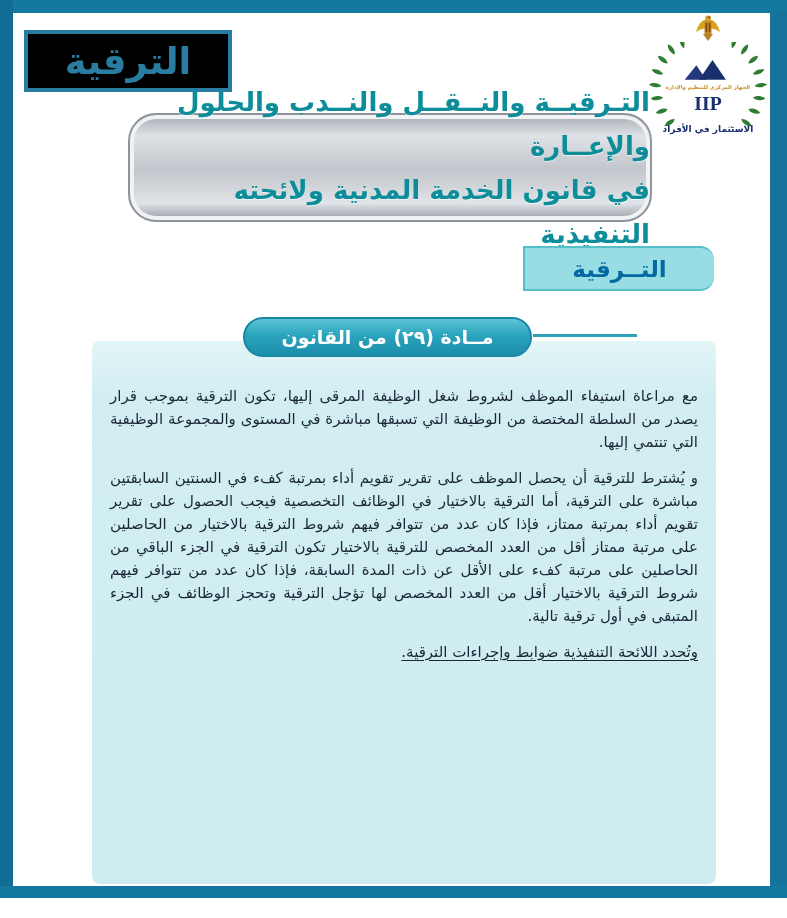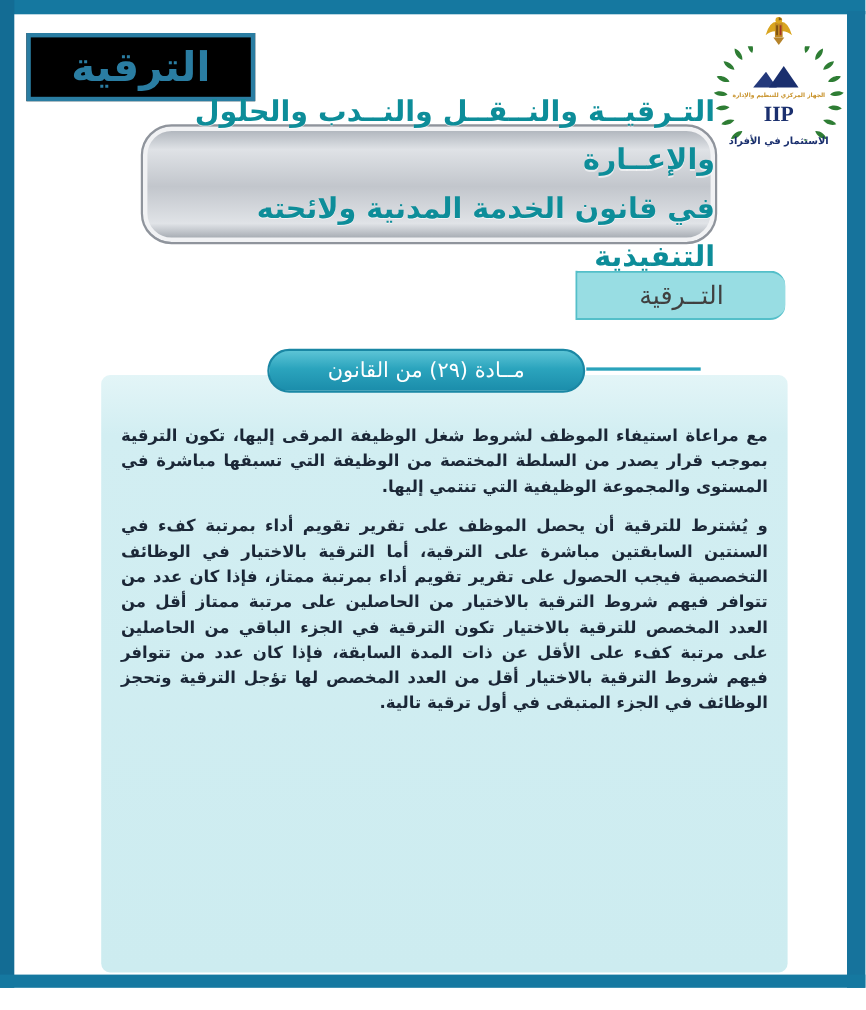--- a/index.html
+++ b/index.html
@@ -27,35 +27,35 @@
       border-radius:28px;border:2px solid #8f949c;box-sizing:border-box;
       background:linear-gradient(180deg,#a7adb5 0%,#dfe2e6 20%,#c2c6cc 52%,#e0e3e7 84%,#979da5 100%);
       box-shadow:inset 0 0 0 4px #f1f2f4;
       display:flex;flex-direction:column;align-items:center;justify-content:center;}
   #title-banner div{color:#0d8d99;font-size:26px;font-weight:700;line-height:44px;
       text-shadow:0 1px 0 rgba(255,255,255,.6);}
   
   #section-tab{position:absolute;left:523px;top:246px;width:191px;height:45px;
       background:#98dde3;border:2px solid #54bfc9;border-right:none;box-sizing:border-box;
       border-radius:0 14px 14px 0;display:flex;align-items:center;justify-content:center;}
-  #section-tab span{color:#404040;font-size:23px;font-weight:400;}
+  #section-tab span{color:#0369a1;font-size:23px;font-weight:700;}
   
   #article-pill{position:absolute;left:243px;top:317px;width:289px;height:40px;
       border-radius:20px;border:2px solid #1a87a4;box-sizing:border-box;
       background:linear-gradient(180deg,#5cc4d6 0%,#2ba4bd 45%,#1b8dab 100%);
       display:flex;align-items:center;justify-content:center;z-index:3;}
-  #article-pill span{color:#ffffff;font-size:19px;font-weight:400;}
+  #article-pill span{color:#ffffff;font-size:19px;font-weight:700;}
   #pill-line{position:absolute;left:533px;top:334px;width:104px;height:3px;
       background:#2aa3bb;z-index:2;}
   
   #content-box{position:absolute;left:92px;top:341px;width:624px;height:543px;
       border-radius:8px;box-sizing:border-box;
       background:linear-gradient(180deg,#e3f5f7 0%,#d2eef2 10%,#cdecf0 100%);
       padding:44px 18px 16px 18px;z-index:1;}
-  #content-box p{margin:0 0 13px 0;color:#1b2737;font-size:15px;font-weight:700;
+  #content-box p{margin:0 0 13px 0;color:#1b2737;font-size:15px;font-weight:400;
       line-height:23px;text-align:justify;}
   #content-box p.underline{text-decoration:underline;text-underline-offset:3px;}
 </style>
 </head>
 <body>
 
 <div id="page">
 
   <div class="bar" id="bar-top"></div>
   <div class="bar" id="bar-left"></div>
@@ -118,15 +118,16 @@
   </div>
 
   <div id="article-pill">
     <span>مــادة (٢٩) من القانون</span>
   </div>
   <div id="pill-line"></div>
 
   <div id="content-box">
     <p>مع مراعاة استيفاء الموظف لشروط شغل الوظيفة المرقى إليها، تكون الترقية بموجب قرار يصدر من السلطة المختصة من الوظيفة التي تسبقها مباشرة في المستوى والمجموعة الوظيفية التي تنتمي إليها.</p>
     <p>و يُشترط للترقية أن يحصل الموظف على تقرير تقويم أداء بمرتبة كفء في السنتين السابقتين مباشرة على الترقية، أما الترقية بالاختيار في الوظائف التخصصية فيجب الحصول على تقرير تقويم أداء بمرتبة ممتاز، فإذا كان عدد من تتوافر فيهم شروط الترقية بالاختيار من الحاصلين على مرتبة ممتاز أقل من العدد المخصص للترقية بالاختيار تكون الترقية في الجزء الباقي من الحاصلين على مرتبة كفء على الأقل عن ذات المدة السابقة، فإذا كان عدد من تتوافر فيهم شروط الترقية بالاختيار أقل من العدد المخصص لها تؤجل الترقية وتحجز الوظائف في الجزء المتبقى في أول ترقية تالية.</p>
+    <p class="underline">وتُحدد اللائحة التنفيذية ضوابط وإجراءات الترقية.</p>
   </div>
 
 </div>
 
 </body></html>

